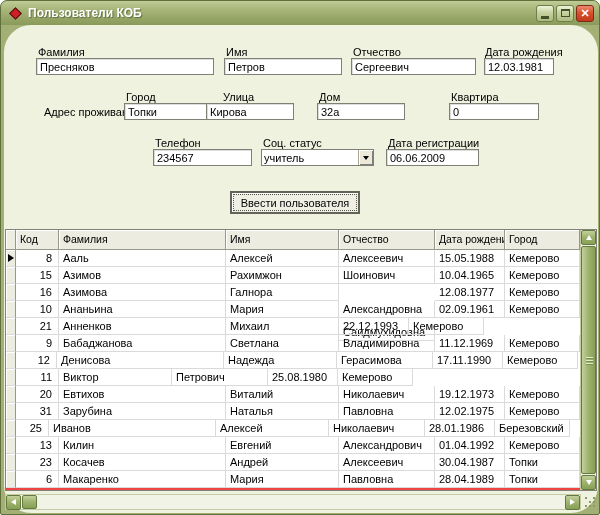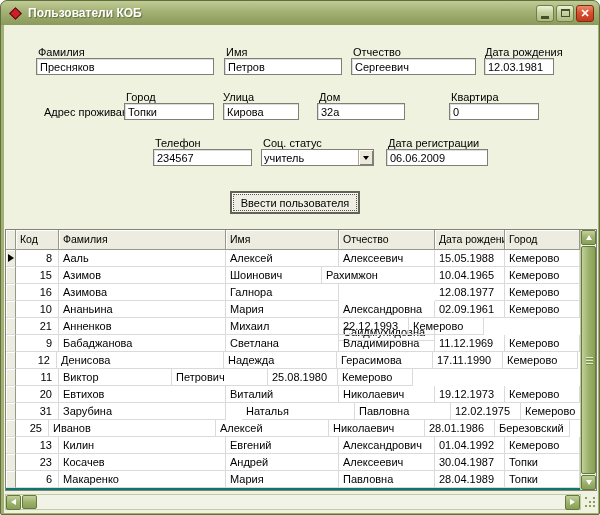--- a/index.html
+++ b/index.html
@@ -42,21 +42,21 @@
     background:linear-gradient(180deg,#ec8a70,#d9512f 45%,#c23a1c);
     border-color:#7e2a14;
   }
   .glyph-min { width:8px; height:3px; background:#44502a; margin-top:8px; }
   .glyph-max { width:9px; height:8px; border:1px solid #44502a; border-top-width:2px; }
   .glyph-close { color:#fff; font-size:11px; font-weight:bold; line-height:1; }
 
   
   .client {
     position:absolute; left:3px; top:24px; width:594px; height:488px;
-    background:#eef2df; font-size:11px; color:#000;
+    background:#eef2df; font-size:11px; color:#000;border-radius:27px;
   }
 
   .fld-label { position:absolute; font-size:11px; color:#000; white-space:nowrap; }
   .fld-input {
     position:absolute; height:17px; background:#fff;
     border:1px solid #7f7f76;
     box-shadow:inset 1px 1px 0 rgba(120,120,110,.25);
     font-family:"Liberation Sans", sans-serif; font-size:11px; color:#000;
     padding:0 3px 0 3px; outline:none;
   }
@@ -90,21 +90,21 @@
     cursor:default;
   }
   .submit-btn::after {
     content:""; position:absolute; inset:1px;
     border:1px dotted #55554a;
   }
 
   
   .grid {
     position:absolute; left:1px; top:204px; width:592px; height:262px;
-    background:#0f766e; border:1px solid #82827a;
+    background:#ef4444; border:1px solid #82827a;
   }
   .grid-header { display:flex; height:20px; }
   .hcell {
     flex:none; height:20px; background:#edece0;
     border-right:1px solid #97978c; border-bottom:1px solid #97978c;
     box-shadow:inset 1px 1px 0 #fff;
     font-size:10.5px; line-height:19px; padding-left:4px;
     white-space:nowrap; overflow:hidden;
   }
   .grid-body { position:absolute; left:0; top:20px; right:16px; bottom:0; overflow:hidden; }
@@ -199,37 +199,37 @@
     <input class="fld-input" style="left: 220px; top: 33px; width: 118px;" value="Петров">
     <div class="fld-label" style="left:349px; top:21px;">Отчество</div>
     <input class="fld-input" style="left: 347px; top: 33px; width: 125px;" value="Сергеевич">
     <div class="fld-label" style="left:481px; top:21px;">Дата рождения</div>
     <input class="fld-input" style="left: 480px; top: 33px; width: 70px;" value="12.03.1981">
 
     <div class="fld-label" style="left:40px; top:81px;">Адрес проживания :</div>
     <div class="fld-label" style="left:122px; top:66px;">Город</div>
     <input class="fld-input" style="left: 120px; top: 78px; width: 90px;" value="Топки">
     <div class="fld-label" style="left:219px; top:66px;">Улица</div>
-    <input class="fld-input" style="left: 219px; top: 78px; width: 76px;" value="Кирова">
+    <input class="fld-input" style="left: 202px; top: 78px; width: 88px;" value="Кирова">
     <div class="fld-label" style="left:315px; top:66px;">Дом</div>
     <input class="fld-input" style="left: 313px; top: 78px; width: 88px;" value="32а">
     <div class="fld-label" style="left:447px; top:66px;">Квартира</div>
     <input class="fld-input" style="left: 445px; top: 78px; width: 90px;" value="0">
 
     <div class="fld-label" style="left:151px; top:112px;">Телефон</div>
     <input class="fld-input" style="left: 149px; top: 124px; width: 99px;" value="234567">
     <div class="fld-label" style="left:259px; top:112px;">Соц. статус</div>
     <div class="combo" style="left:257px; top:124px; width:113px;">
       <input value="учитель" style="">
       <div class="combo-btn">
           <div class="tri-down-black"></div>
         </div>
     </div>
     <div class="fld-label" style="left:384px; top:112px;">Дата регистрации</div>
-    <input class="fld-input" style="left: 382px; top: 124px; width: 102px;" value="06.06.2009">
+    <input class="fld-input" style="left: 382px; top: 124px; width: 93px;" value="06.06.2009">
 
     <button class="submit-btn">Ввести пользователя</button>
 
     <div class="grid">
       <div class="grid-header" id="grid-header">
           <div class="hcell" style="width: 10px;"></div>
           <div class="hcell" style="width: 43px;">Код</div>
           <div class="hcell" style="width: 167px;">Фамилия</div>
           <div class="hcell" style="width: 113px;">Имя</div>
           <div class="hcell" style="width: 96px;">Отчество</div>
@@ -245,22 +245,22 @@
             <div class="gcell" style="width: 167px;">Ааль</div>
             <div class="gcell" style="width: 113px;">Алексей</div>
             <div class="gcell" style="width: 96px;">Алексеевич</div>
             <div class="gcell" style="width: 70px;">15.05.1988</div>
             <div class="gcell" style="width: 75px;">Кемерово</div>
           </div>
           <div class="grow">
             <div class="gcell ind" style="width: 10px;"></div>
             <div class="gcell num" style="width: 43px;">15</div>
             <div class="gcell" style="width: 167px;">Азимов</div>
+            <div class="gcell" style="width: 113px;">Рахимжон</div>
             <div class="gcell" style="width: 96px;">Шоинович</div>
-            <div class="gcell" style="width: 113px;">Рахимжон</div>
             <div class="gcell" style="width: 70px;">10.04.1965</div>
             <div class="gcell" style="width: 75px;">Кемерово</div>
           </div>
           <div class="grow">
             <div class="gcell ind" style="width: 10px;"></div>
             <div class="gcell num" style="width: 43px;">16</div>
             <div class="gcell" style="width: 167px;">Азимова</div>
             <div class="gcell" style="width: 113px;">Галнора</div>
             <div class="gcell" style="width: 96px; margin-top: 40px;">Саидмухидовна</div>
             <div class="gcell" style="width: 70px;">12.08.1977</div>
@@ -315,21 +315,21 @@
             <div class="gcell" style="width: 167px;">Евтихов</div>
             <div class="gcell" style="width: 113px;">Виталий</div>
             <div class="gcell" style="width: 96px;">Николаевич</div>
             <div class="gcell" style="width: 70px;">19.12.1973</div>
             <div class="gcell" style="width: 75px;">Кемерово</div>
           </div>
           <div class="grow">
             <div class="gcell ind" style="width: 10px;"></div>
             <div class="gcell num" style="width: 43px;">31</div>
             <div class="gcell" style="width: 167px;">Зарубина</div>
-            <div class="gcell" style="width: 113px; margin-left: 16px;">Наталья</div>
+            <div class="gcell" style="width: 113px;">Наталья</div>
             <div class="gcell" style="width: 96px;">Павловна</div>
             <div class="gcell" style="width: 70px;">12.02.1975</div>
             <div class="gcell" style="width: 75px;">Кемерово</div>
           </div>
           <div class="grow">
             <div class="gcell ind" style="width: 10px;"></div>
             <div class="gcell num" style="width: 33px;">25</div>
             <div class="gcell" style="width: 167px;">Иванов</div>
             <div class="gcell" style="width: 113px;">Алексей</div>
             <div class="gcell" style="width: 96px;">Николаевич</div>

